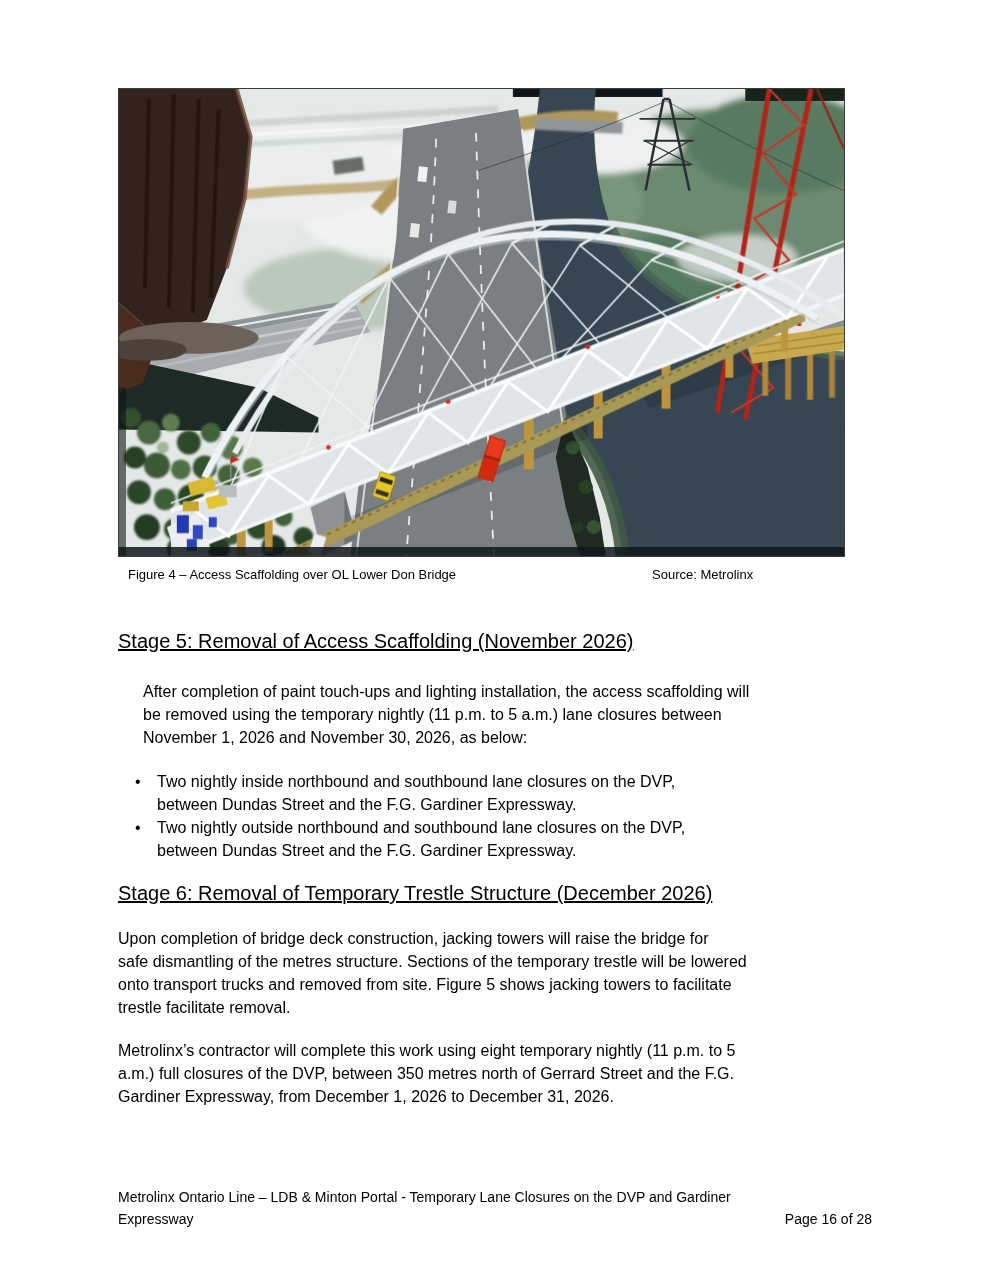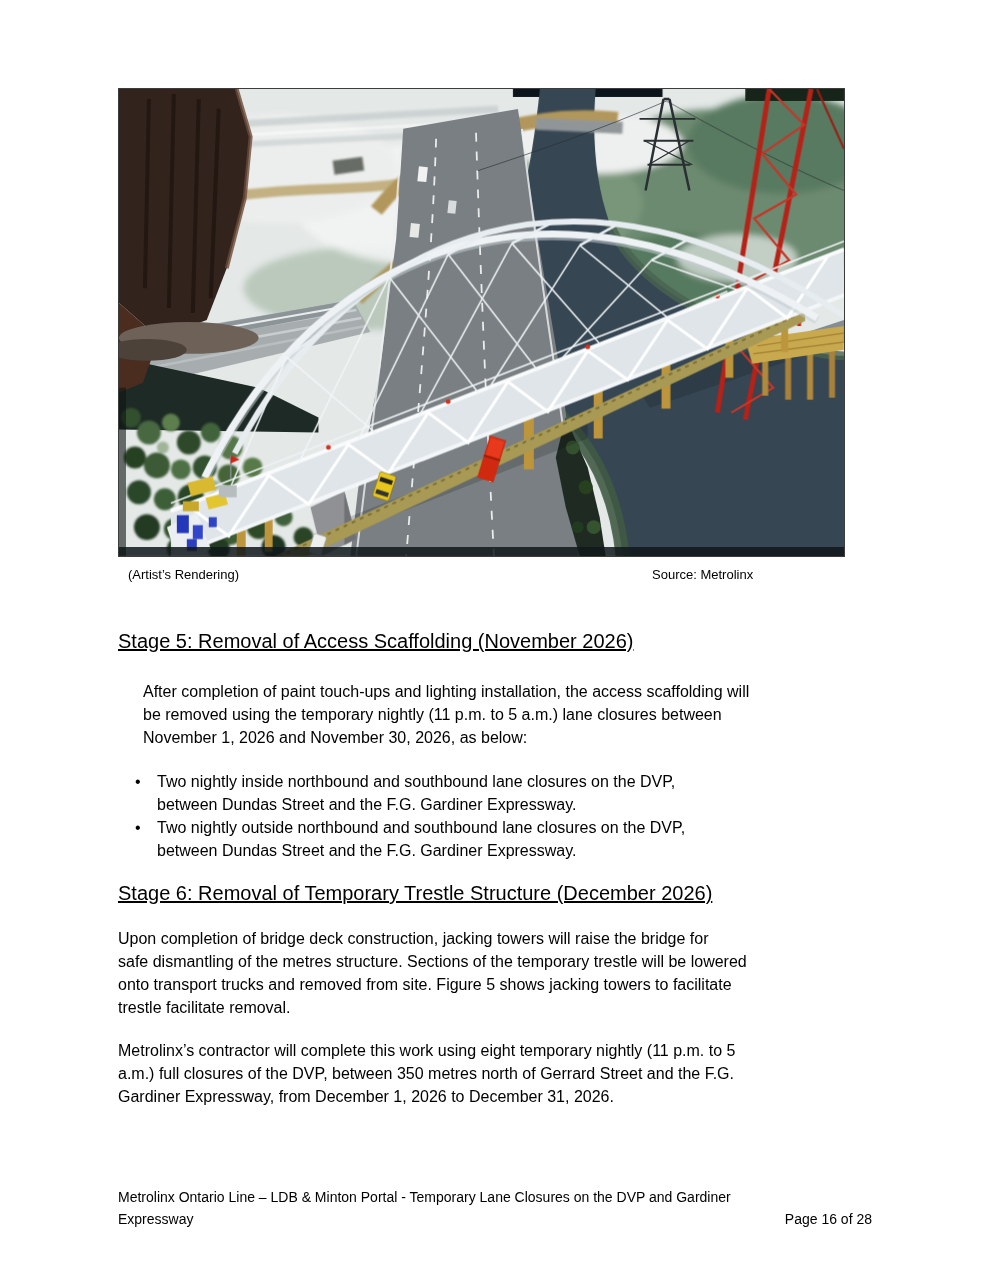--- a/index.html
+++ b/index.html
@@ -260,21 +260,21 @@
       <rect x="1.5" y="1.5" width="14" height="18" fill="#e8391c"></rect>
       <path d="M0,21 L17,21" stroke="#8f1c0a" stroke-width="1.5"></path>
     </g>
 
     <rect x="0" y="460" width="727" height="9" fill="#10181b" opacity="0.85"></rect>
     <rect x="0" y="300" width="7" height="169" fill="#0d1512" opacity="0.6"></rect>
   </svg>
 </div>
 
 <div class="abs caption cap-left">
-  <div>(Artist’s Rendering)</div>
+  <div>Figure 4 – Access Scaffolding over OL Lower Don Bridge</div>
 </div>
 <div class="abs caption cap-src">Source: Metrolinx</div>
 
 <div class="abs heading h-stage5">Stage 5: Removal of Access Scaffolding (November 2026)</div>
 
 <div class="abs body-text p1">
   <div>After completion of paint touch-ups and lighting installation, the access scaffolding will</div>
   <div>be removed using the temporary nightly (11 p.m. to 5 a.m.) lane closures between</div>
   <div>November 1, 2026 and November 30, 2026, as below:</div>
 </div>

